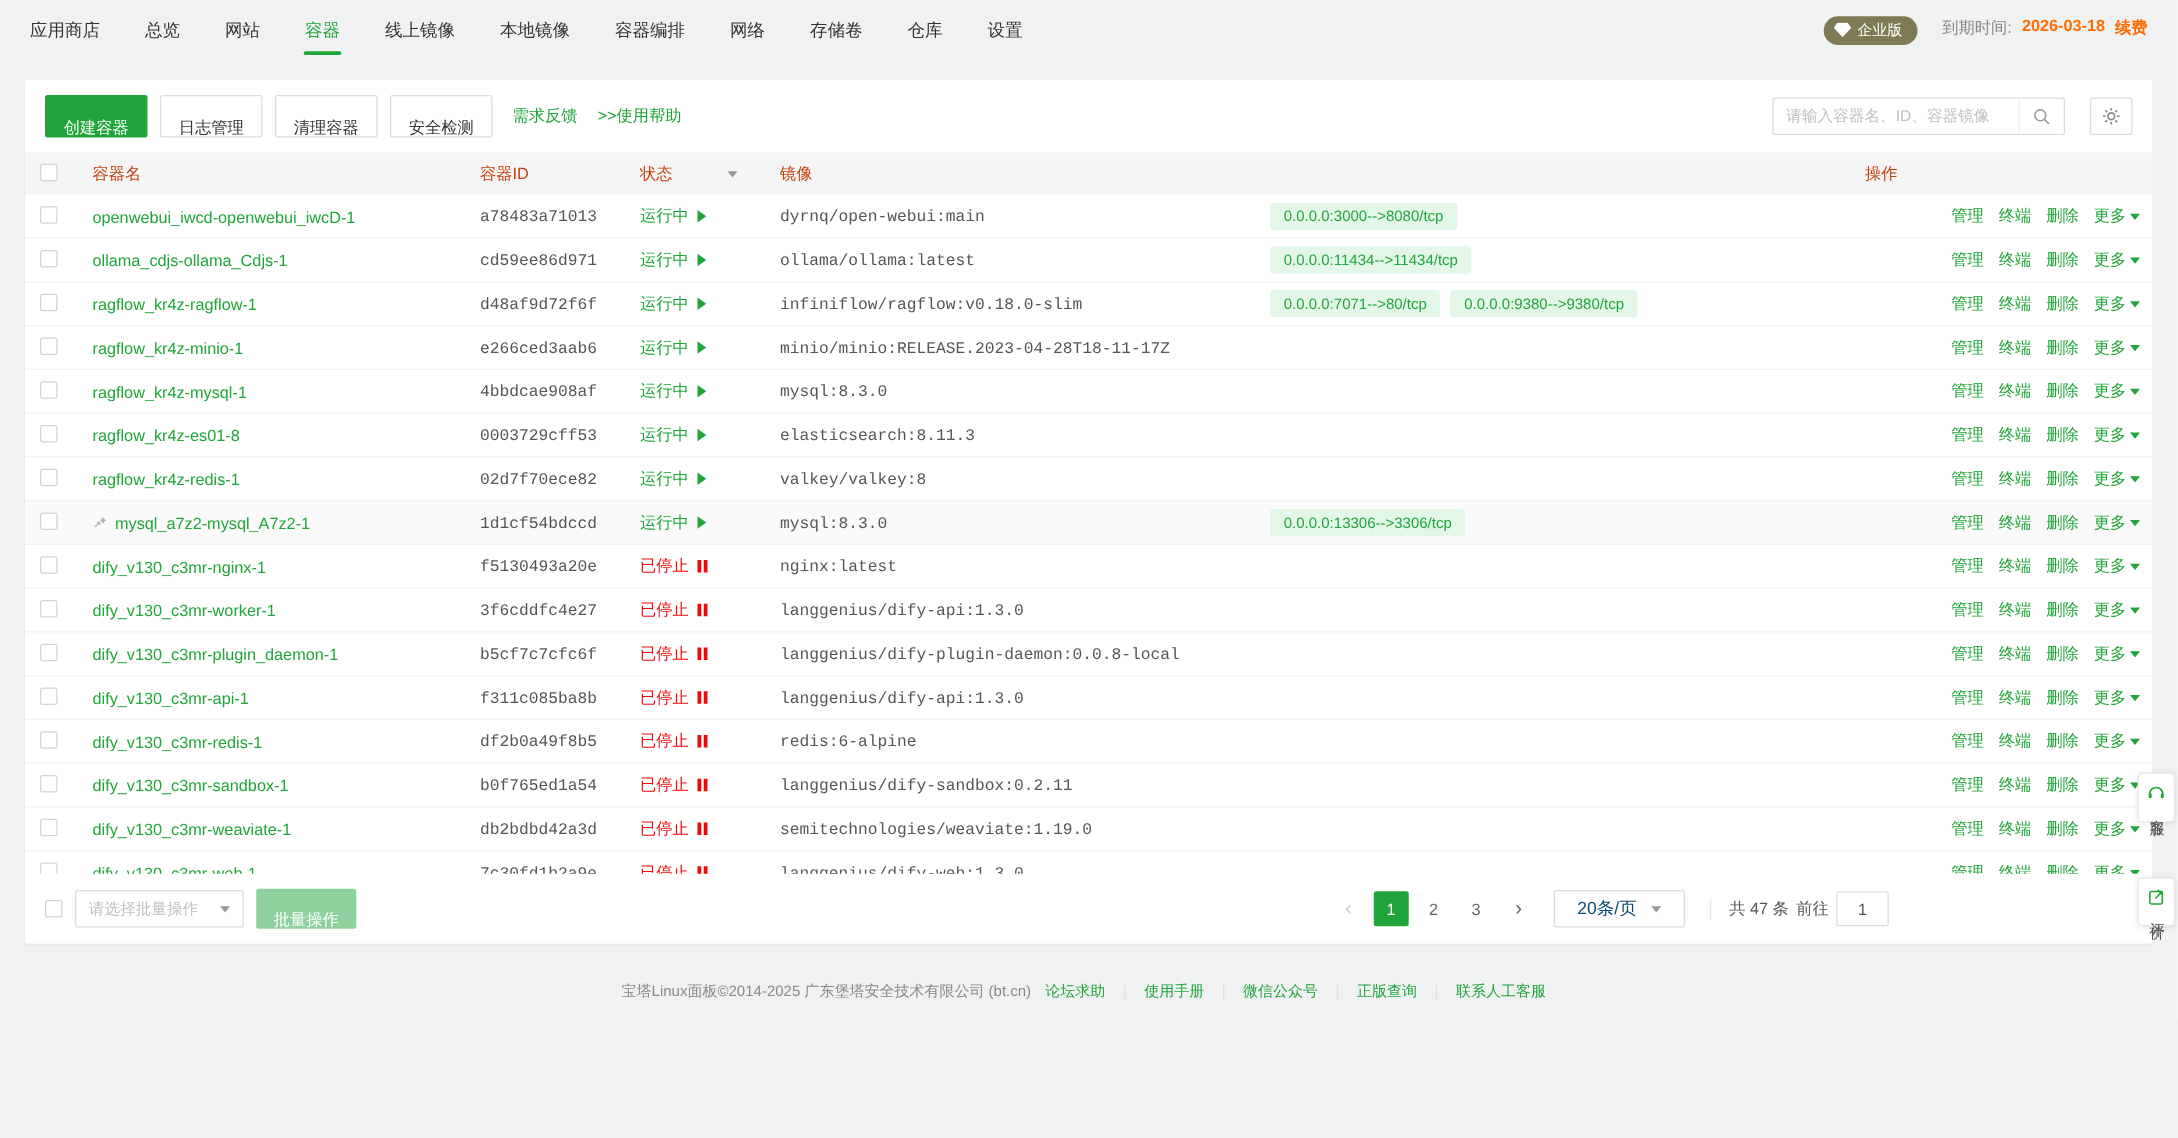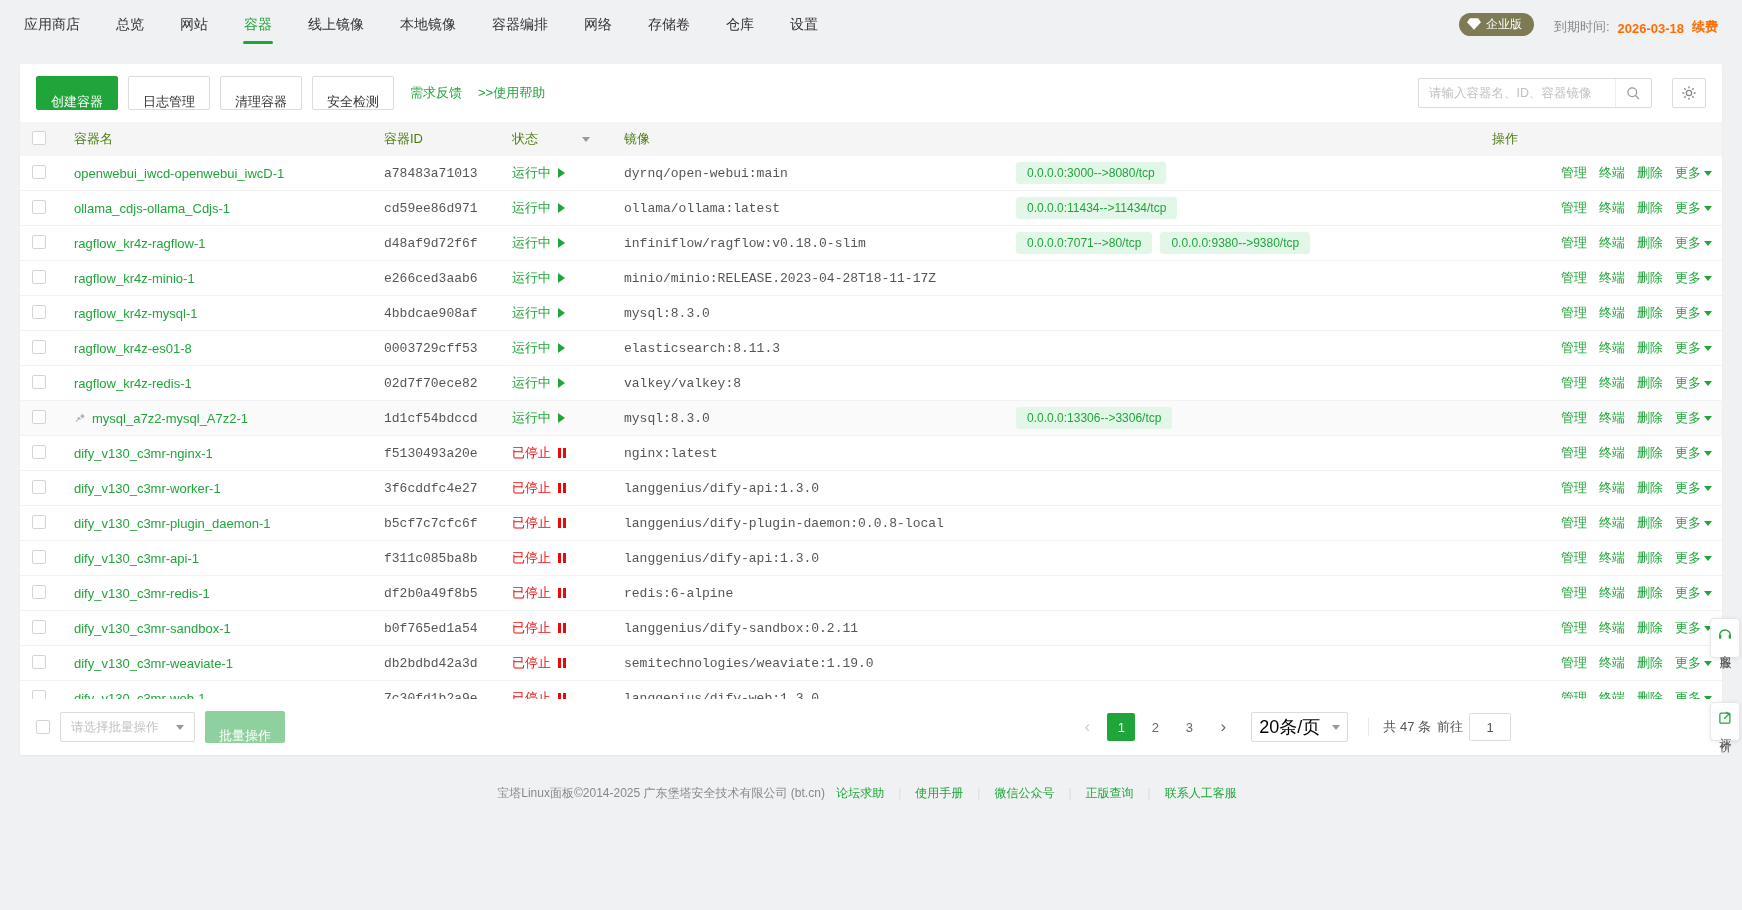--- a/index.html
+++ b/index.html
@@ -11,21 +11,21 @@
   }
   a { text-decoration:none; cursor:pointer; }
 
   
   .topnav { height:48px; display:flex; align-items:center; padding:0 24px; }
   .nav-items { display:flex; gap:36px; }
   .nav-item { position:relative; line-height:48px; font-size:14px; color:#333; cursor:pointer; white-space:nowrap; }
   .nav-item.active { color:#20a53a; }
   .nav-item.active::after { content:""; position:absolute; left:50%; transform:translateX(-50%);
     bottom:4px; width:30px; height:3px; background:#20a53a; border-radius:2px; }
-  .nav-right { margin-left:auto; display:flex; align-items:flex-end; gap:8px; font-size:13px; }
+  .nav-right { margin-left:auto; display:flex; align-items:flex-start; gap:8px; font-size:13px; }
   .license-badge { display:inline-flex; align-items:center; gap:5px; background:#7d7a55; color:#fff;
     padding:3px 12px 3px 8px; border-radius:12px; font-size:12px; cursor:pointer; }
   .expiry-label { color:#888;margin-left:12px; }
   .expiry-date, .renew-link { color:#ff6c00; font-weight:bold; }
 
   
   .card { margin:16px 20px 0; background:#fff; border-radius:2px; box-shadow:0 1px 2px rgba(0,0,0,.05); }
 
   
   .toolbar { display:flex; align-items:center; padding:12px 16px; gap:10px; }
@@ -39,21 +39,21 @@
     font-family:inherit; background:transparent; min-width:0; }
   .search-input::placeholder { color:#c0c0c0; }
   .search-btn { width:36px; height:100%; display:flex; align-items:center; justify-content:center;
     border:none; border-left:1px solid #eee; background:transparent; cursor:pointer; }
   .gear-btn { width:34px; height:30px; border:1px solid #dcdcdc; border-radius:2px; background:#fff;
     margin-left:10px; display:flex; align-items:center; justify-content:center; cursor:pointer; }
 
   
   .table { --cols: 42px 310px 128px 112px 392px 1fr 192px; }
   .thead, .trow { display:grid; grid-template-columns:var(--cols); align-items:center; padding:0 8px 0 12px; }
-  .thead { background:#f5f5f5; height:34px; color:#4d7c0f; }
+  .thead { background:#f5f5f5; height:34px; color:#c2410c; }
   .tbody { height:543px; overflow:hidden; }
   .trow { height:35px; border-bottom:1px solid #f2f2f2; }
   .trow.pinned { background:#fafafa; }
   .checkbox { width:14px; height:14px; border:1px solid #d4d4d4; border-radius:2px; background:#fff;
     display:inline-block; cursor:pointer; }
   .c-name { display:flex; align-items:center; gap:6px; overflow:hidden; }
   .name-link { color:#20a53a; white-space:nowrap; overflow:hidden; text-overflow:ellipsis; }
   .c-id, .c-image { color:#555; white-space:nowrap; overflow:hidden;font-family:Liberation Mono, monospace; }
   .c-status { display:flex; align-items:center; }
   .c-status.running { color:#20a53a; }
@@ -81,22 +81,22 @@
   .batch-select .placeholder { color:#c0c0c0; font-size:12.5px; }
   .batch-btn { background:#8fd19e; border:none; color:#fff; }
   .pagination { margin-left:auto; margin-right:195px; display:flex; align-items:center; gap:6px; color:#666; }
   .page-nav { width:28px; height:28px; display:flex; align-items:center; justify-content:center;
     font-size:17px; color:#666; border-radius:2px; }
   .page-nav.disabled { color:#ccc; cursor:default; }
   .pages { display:flex; gap:6px; }
   .page-btn { min-width:28px; height:28px; display:flex; align-items:center; justify-content:center;
     border-radius:2px; color:#666; }
   .page-btn.current { background:#20a53a; color:#fff; }
-  .size-select { border:1px solid #dcdcdc; border-radius:2px; height:30px; padding:0 7px; display:flex;
-    align-items:center; gap:7px; color:#000000; font-size:18px; margin-left:8px; cursor:pointer; background:#fff; }
+  .size-select { border:1px solid #dcdcdc; border-radius:2px; height:30px; padding:0 18px; display:flex;
+    align-items:center; gap:7px; color:#0c4a6e; font-size:14px; margin-left:8px; cursor:pointer; background:#fff; }
   .total { margin-left:14px; padding-left:14px; border-left:1px solid #e8e8e8; color:#555; }
   .goto-label { color:#555; }
   .goto-input { width:42px; height:28px; border:1px solid #dcdcdc; border-radius:2px; text-align:center;
     font-size:13px; color:#555; font-family:inherit; outline:none; }
 
   
   .footer { text-align:center; margin-top:30px; font-size:12px; color:#888; }
   .footer-link { color:#20a53a; margin:0 8px; }
   .sep { color:#ddd; margin:0 6px; }
 

